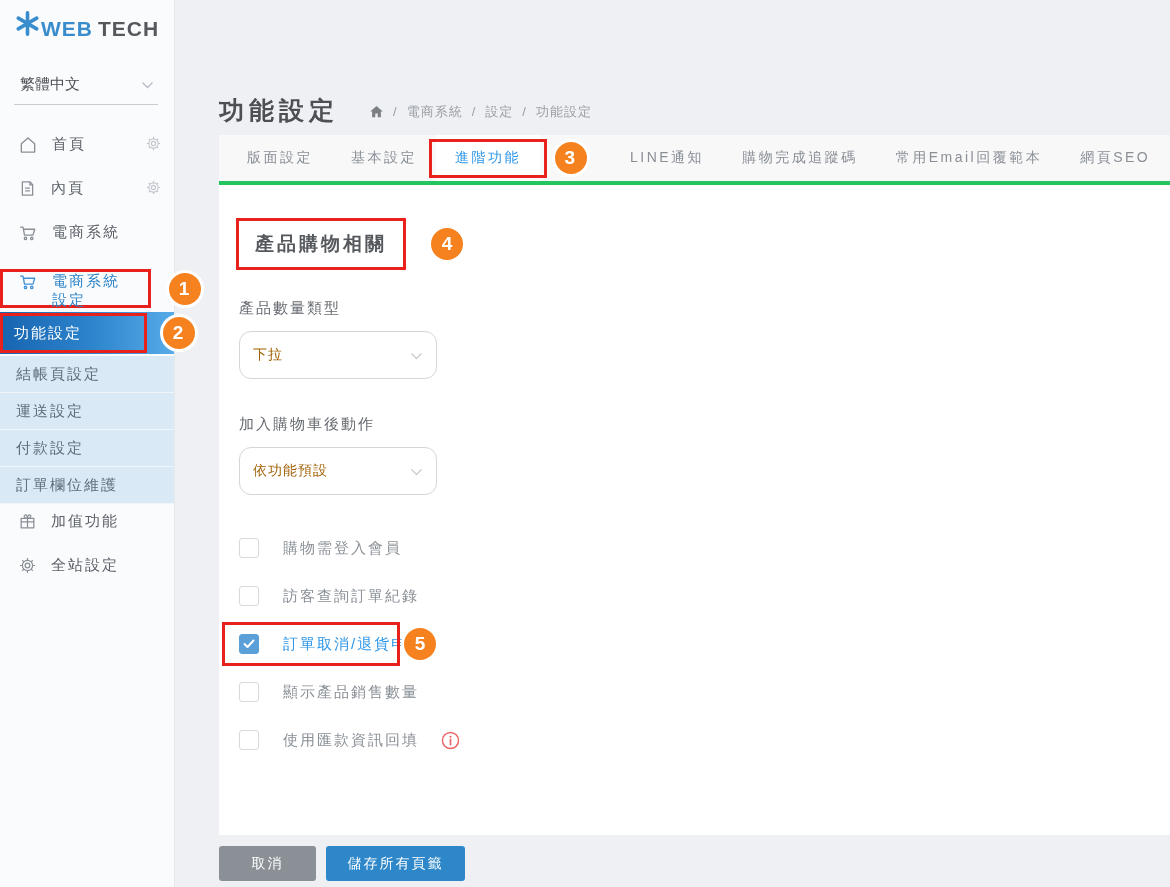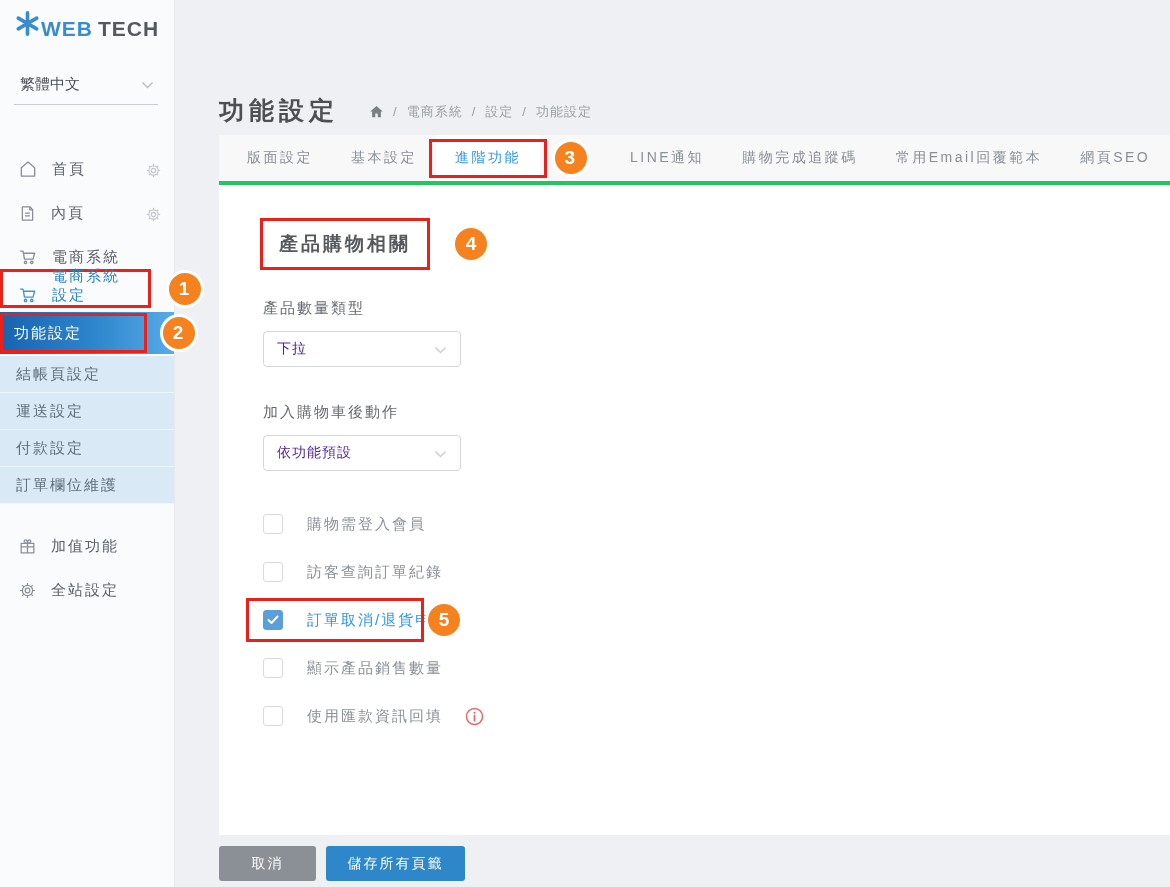--- a/index.html
+++ b/index.html
@@ -18,21 +18,21 @@
   .logo-text { font-size:21px; font-weight:bold; letter-spacing:1px; }
   .logo-web { color:#3a8dcc; }
   .logo-tech { color:#55585c; margin-left:5px; }
   .lang {
     margin:34px 16px 0 14px; padding:0 4px 10px 6px;
     border-bottom:1px solid #c9ccd2; display:flex; align-items:flex-start;
     justify-content:space-between; font-size:15px; color:#4a4e54; cursor:pointer;
   }
   .menu { margin-top:30px; }
   .mitem {
-    height:44px; display:flex; align-items:flex-end; gap:14px;
+    height:44px; display:flex; align-items:flex-start; gap:14px;
     padding:0 12px 0 18px; font-size:15px; letter-spacing:2px;
     color:#5c6168; position:relative; cursor:pointer;
   }
   .mitem .micon { display:flex; color:#8a8f96; }
   .mitem .gear { position:absolute; right:12px; color:#c2c6cc; display:flex; }
   .mitem-ecomset {
     height:39px; border:3px solid #e8211d; margin:2px 23px 4px 0;
     padding-left:15px; color:#2d84c9;
   }
   .mitem-ecomset .micon { color:#3f93d6; }
@@ -74,33 +74,33 @@
   }
   .tab {
     padding:0 19px; display:flex; align-items:center; font-size:14px;
     color:#8a8f96; letter-spacing:2.5px; cursor:pointer; position:relative;
     white-space:nowrap;
   }
   .tab.active { background:#fff; color:#2b95e9; }
   .tab-anno { left:-7px; right:-7px; top:4px; bottom:3px; }
   .marker-3 { right:-50px; top:50%; transform:translateY(-50%); }
 
-  .content { height:650px; padding:33px 44px; background:#fff; position:relative; }
+  .content { height:650px; padding:33px 20px; background:#fff; position:relative; }
   .section-title-wrap {
     display:inline-block; position:relative; border:3px solid #e8211d;
     padding:10px 16px; margin-left:-3px;
   }
   .section-title { font-size:19px; font-weight:bold; color:#55585c; letter-spacing:3px; }
   .marker-4 { right:-63px; top:50%; transform:translateY(-50%); }
 
   .field-label { font-size:15px; color:#666a70; letter-spacing:2px; margin-top:29px; }
   .select {
-    width:198px; height:36px; margin-top:13px; border:1px solid #d4d6da;
-    border-radius:4px; display:flex; align-items:center; justify-content:space-between;
-    padding:0 13px; font-size:14px; color:#4c1d95; letter-spacing:1px;
+    width:198px; height:48px; margin-top:13px; border:1px solid #d4d6da;
+    border-radius:12px; display:flex; align-items:center; justify-content:space-between;
+    padding:0 13px; font-size:14px; color:#a16207; letter-spacing:1px;
     background:#fff; cursor:pointer;
   }
   .field-2 .field-label { margin-top:36px; }
 
   .cb-list { margin-top:29px; }
   .cb-row { height:48px; display:flex; align-items:center; gap:24px; position:relative; }
   .cb-box {
     width:20px; height:20px; border:1px solid #d8dadd; border-radius:3px;
     background:#fff; display:flex; align-items:center; justify-content:center;
     cursor:pointer; flex:0 0 auto;

